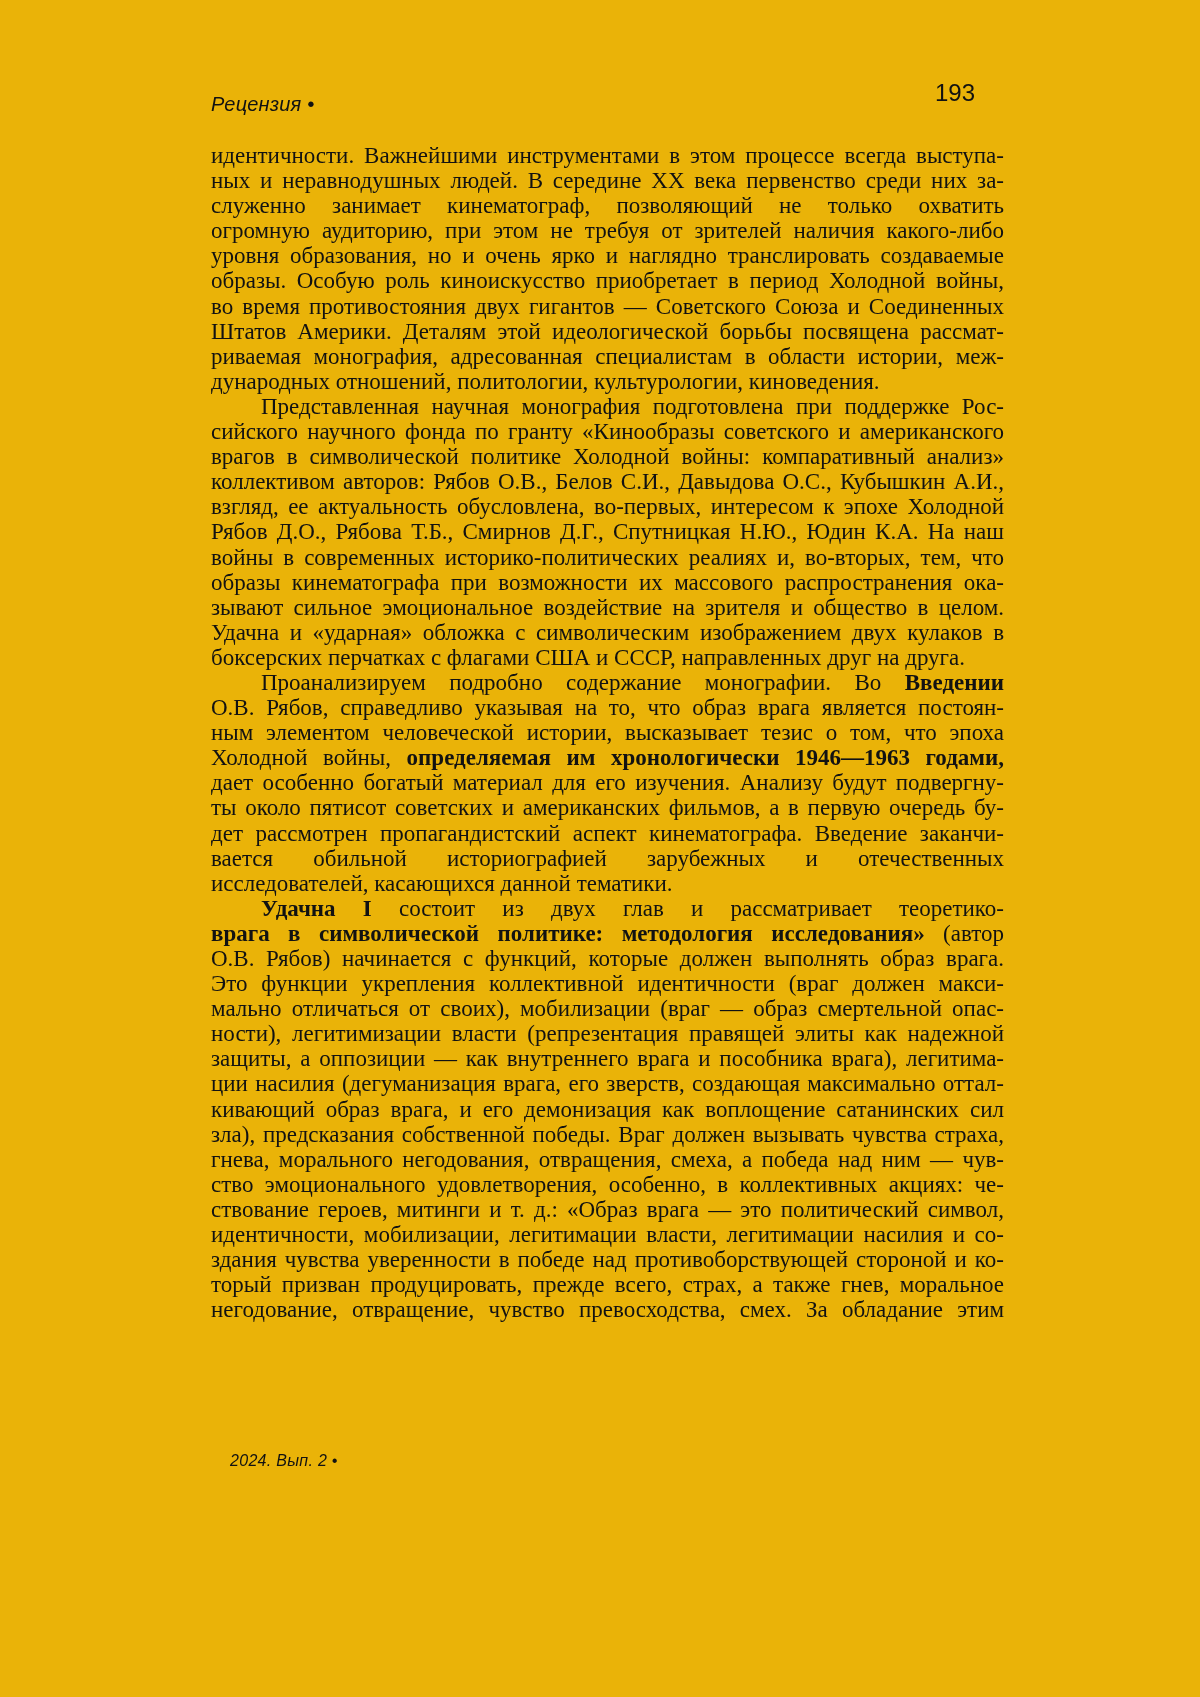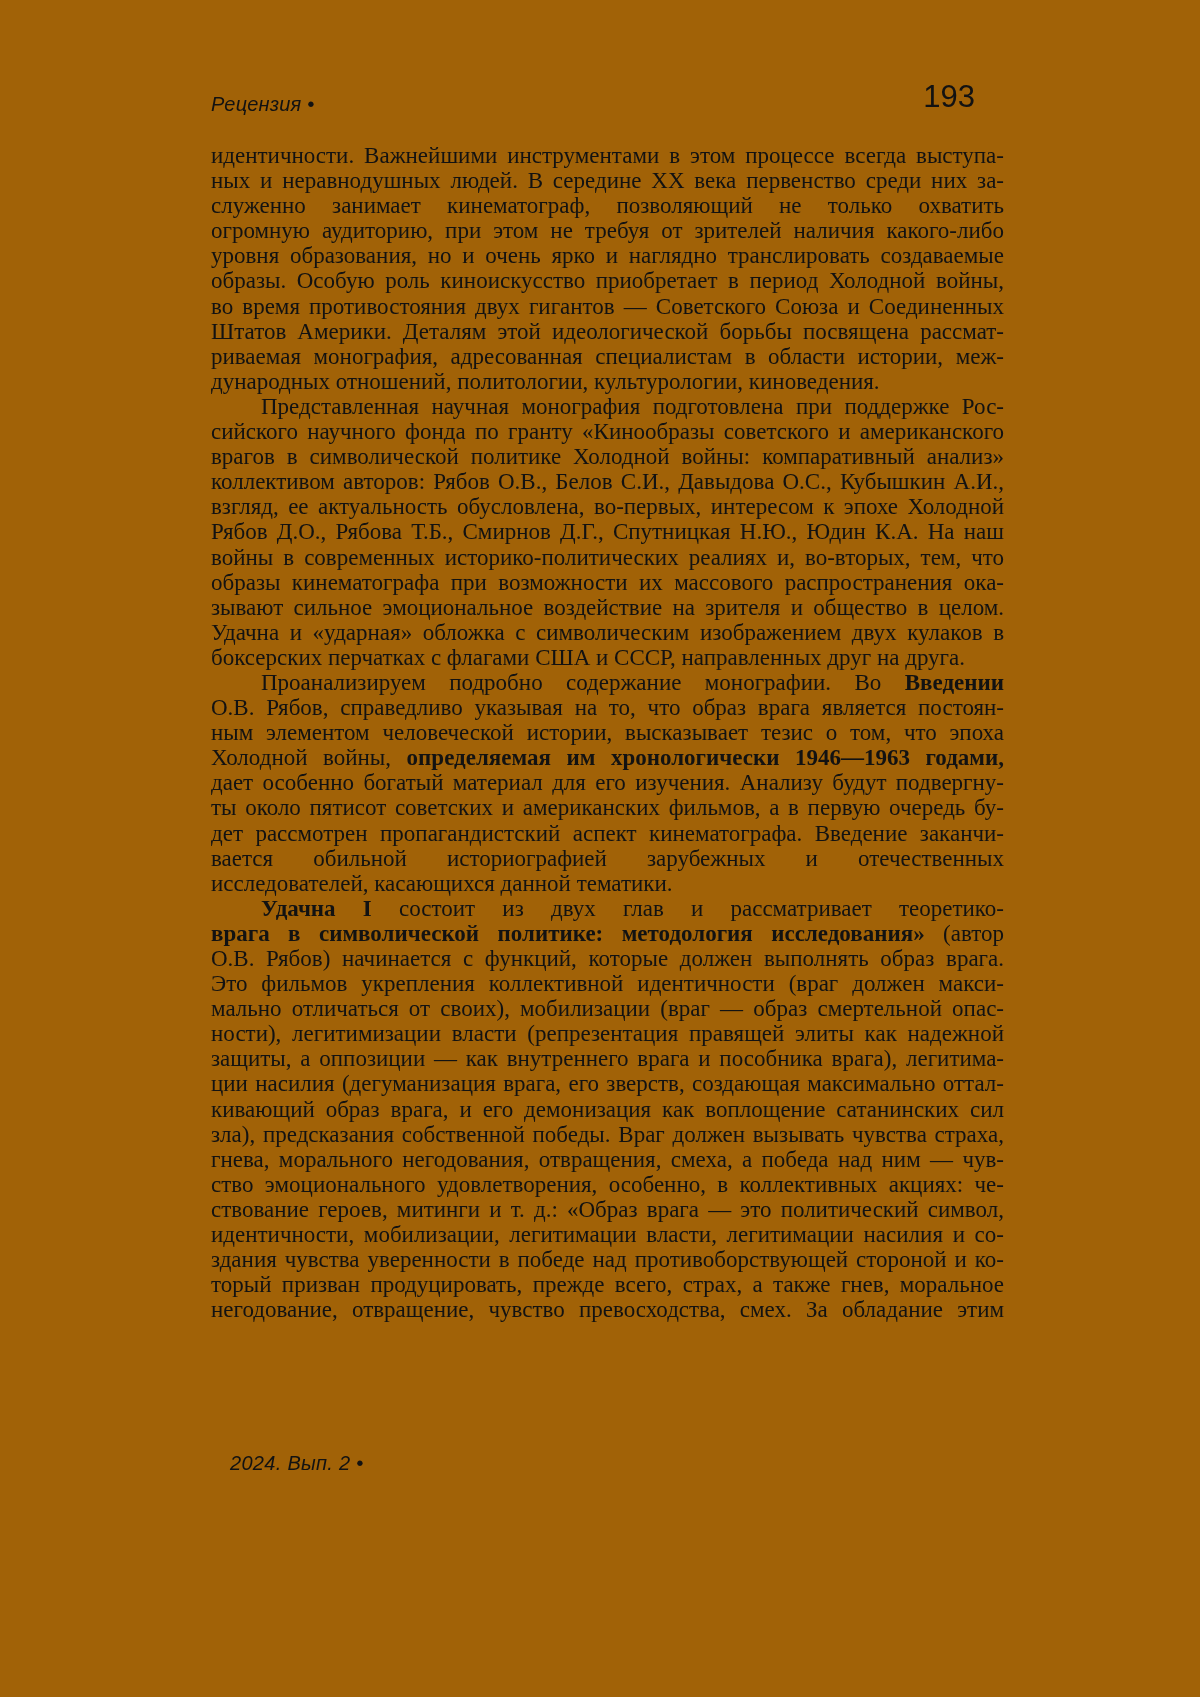--- a/index.html
+++ b/index.html
@@ -1,41 +1,41 @@
 <!DOCTYPE html>
 <html lang="ru"><head>
 <meta charset="utf-8">
 <style>
   html, body { margin: 0; padding: 0; background: #e8e8e8; }
   .page {
     position: relative;
     width: 1200px;
     height: 1697px;
-    background: #a16207;
+    background: #eab308;
     color: #121212;
     font-family: "Liberation Serif", serif;
     overflow: hidden;
     margin: 0 auto;
   }
   .running-title {
     position: absolute;
     left: 211px;
     top: 93px;
     font-family: "Liberation Sans", sans-serif;
     font-style: italic;
     font-size: 20px;
     letter-spacing: 0.2px;
     white-space: nowrap;
   }
   .page-number {
     position: absolute;
     top: 81px;
     right: 225px;
     font-family: "Liberation Sans", sans-serif;
-    font-size: 31px;
+    font-size: 24px;
     line-height: 1;
   }
   .body-text {
     position: absolute;
     left: 211px;
     top: 143px;
     width: 793px;
     font-size: 23px;
     line-height: 25.1px;
   }
@@ -50,21 +50,21 @@
     text-align-last: left;
   }
   .line.first-line { text-indent: 50px; }
   .bold { font-weight: bold; }
   .page-footer {
     position: absolute;
     left: 230px;
     top: 1452px;
     font-family: "Liberation Sans", sans-serif;
     font-style: italic;
-    font-size: 20px;
+    font-size: 16px;
     letter-spacing: 0.3px;
     white-space: nowrap;
     text-align: right;
   }
 </style>
 </head>
 <body>
 
 <div class="page">
   <header>
@@ -106,21 +106,21 @@
         <div class="line"><span>дает особенно богатый материал для его изучения. Анализу будут подвергну-</span></div>
         <div class="line"><span>ты около пятисот советских и американских фильмов, а в первую очередь бу-</span></div>
         <div class="line"><span>дет рассмотрен пропагандистский аспект кинематографа. Введение заканчи-</span></div>
         <div class="line"><span>вается обильной историографией зарубежных и отечественных</span></div>
         <div class="line no-just"><span>исследователей, касающихся данной тематики.</span></div>
       </div>
       <div class="para">
         <div class="line first-line"><span class="bold">Удачна I</span><span> состоит из двух глав и рассматривает теоретико-</span></div>
         <div class="line"><span class="bold">врага в символической политике: методология исследования»</span><span> (автор</span></div>
         <div class="line"><span>О.В. Рябов) начинается с функций, которые должен выполнять образ врага.</span></div>
-        <div class="line"><span>Это фильмов укрепления коллективной идентичности (враг должен макси-</span></div>
+        <div class="line"><span>Это функции укрепления коллективной идентичности (враг должен макси-</span></div>
         <div class="line"><span>мально отличаться от своих), мобилизации (враг — образ смертельной опас-</span></div>
         <div class="line"><span>ности), легитимизации власти (репрезентация правящей элиты как надежной</span></div>
         <div class="line"><span>защиты, а оппозиции — как внутреннего врага и пособника врага), легитима-</span></div>
         <div class="line"><span>ции насилия (дегуманизация врага, его зверств, создающая максимально оттал-</span></div>
         <div class="line"><span>кивающий образ врага, и его демонизация как воплощение сатанинских сил</span></div>
         <div class="line"><span>зла), предсказания собственной победы. Враг должен вызывать чувства страха,</span></div>
         <div class="line"><span>гнева, морального негодования, отвращения, смеха, а победа над ним — чув-</span></div>
         <div class="line"><span>ство эмоционального удовлетворения, особенно, в коллективных акциях: че-</span></div>
         <div class="line"><span>ствование героев, митинги и т. д.: «Образ врага — это политический символ,</span></div>
         <div class="line"><span>идентичности, мобилизации, легитимации власти, легитимации насилия и со-</span></div>

